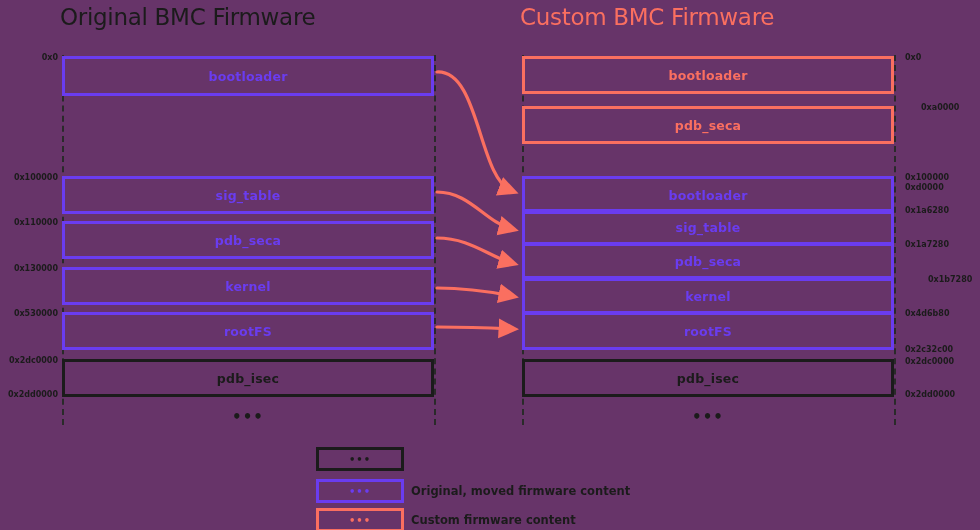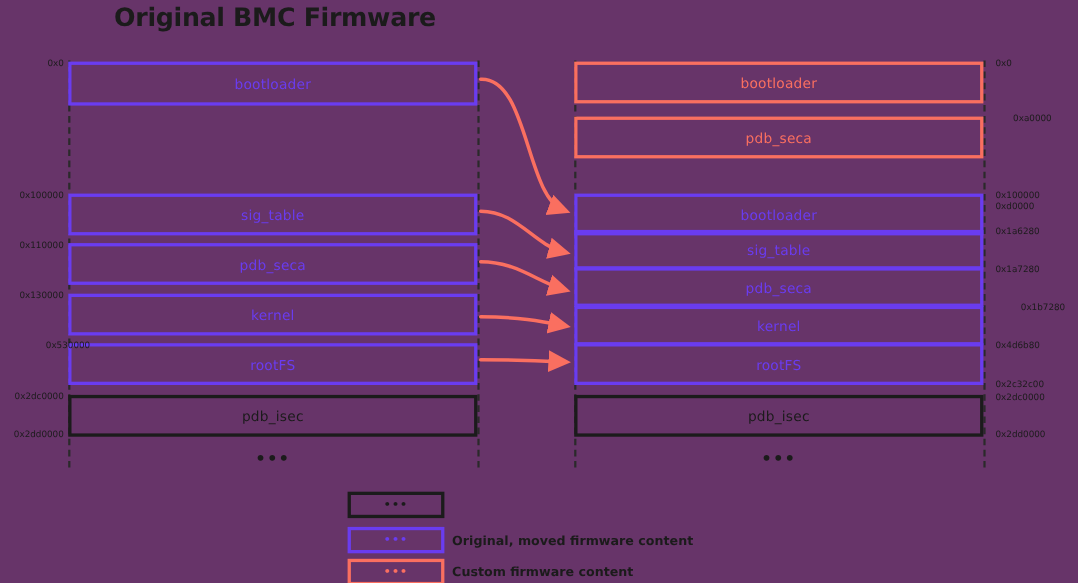--- a/index.html
+++ b/index.html
@@ -6,50 +6,50 @@
   body{
     width:980px;height:530px;
     background:#673469;
     font-family:"DejaVu Sans","Liberation Sans",sans-serif;
     overflow:hidden;
     position:relative;
   }
   #stage{position:absolute;left:0;top:0;width:980px;height:530px;}
 
   .col-title{
-    position:absolute;text-align:center;
-    font-weight:bold;font-size:23px;
+    position:absolute;
+    font-weight:normal;font-size:23px;
     letter-spacing:-0.3px;
     white-space:nowrap;
   }
   #title-left{left:60px;top:4px;width:380px;color:#1b1b1b;}
   #title-right{left:520px;top:4px;width:380px;color:#fa6f60;}
 
   
   .seg{
     position:absolute;
     box-sizing:border-box;
     display:flex;align-items:center;justify-content:center;
-    font-weight:normal;font-size:12.5px;
+    font-weight:bold;font-size:12.5px;
     letter-spacing:0.2px;
   }
   .seg.purple{border:3px solid #6a3cf0;color:#6a3cf0;}
   .seg.black{border:3px solid #1b1b1b;color:#1b1b1b;}
   .seg.coral{border:3px solid #fa6f60;color:#fa6f60;}
 
   
   .guide{
     position:absolute;width:0;
     border-left:2px dashed #2a2a2a;
   }
 
   
   .addr{
     position:absolute;
-    font-size:8px;font-weight:normal;color:#1b1b1b;
+    font-size:8px;font-weight:bold;color:#1b1b1b;
     white-space:nowrap;line-height:9px;
   }
   .addr.r{text-align:right;}
   .addr.l{text-align:left;}
 
   
   .dots{
     position:absolute;color:#1b1b1b;font-weight:bold;font-size:15px;
     line-height:10px;letter-spacing:1px;
   }
@@ -71,20 +71,21 @@
     position:absolute;font-size:11.5px;font-weight:bold;color:#1b1b1b;
     white-space:nowrap;line-height:24px;height:24px;
   }
 </style>
 </head>
 <body>
 
 <div id="stage">
 
   <div class="col-title" id="title-left">Original BMC Firmware</div>
+  <div class="col-title" id="title-right">Custom BMC Firmware</div>
 
   <div class="guide" style="left:62px;top:55px;height:370px;"></div>
   <div class="guide" style="left:434px;top:55px;height:370px;"></div>
 
   <div class="seg purple" style="left:62px;top:56px;width:372px;height:40px;">
     <span>bootloader</span>
   </div>
 
   <div class="seg purple" style="left:62px;top:176px;width:372px;height:38px;">
     <span>sig_table</span>
@@ -105,21 +106,21 @@
   <div class="seg black" style="left:62px;top:359px;width:372px;height:38px;">
     <span>pdb_isec</span>
   </div>
 
   <div class="dots" style="left:62px;top:412px;width:372px;text-align:center;">•••</div>
 
   <div class="addr r" style="left:0px;top:53px;width:58px;">0x0</div>
   <div class="addr r" style="left:0px;top:173px;width:58px;">0x100000</div>
   <div class="addr r" style="left:0px;top:218px;width:58px;">0x110000</div>
   <div class="addr r" style="left:0px;top:264px;width:58px;">0x130000</div>
-  <div class="addr r" style="left:0px;top:309px;width:58px;padding-left:24px;">0x530000</div>
+  <div class="addr r" style="left:0px;top:309px;width:58px;">0x530000</div>
   <div class="addr r" style="left:0px;top:356px;width:58px;">0x2dc0000</div>
   <div class="addr r" style="left:0px;top:390px;width:58px;">0x2dd0000</div>
 
   <div class="guide" style="left:522px;top:55px;height:370px;"></div>
   <div class="guide" style="left:894px;top:55px;height:370px;"></div>
 
   <div class="seg coral" style="left:522px;top:56px;width:372px;height:38px;">
     <span>bootloader</span>
   </div>
 

